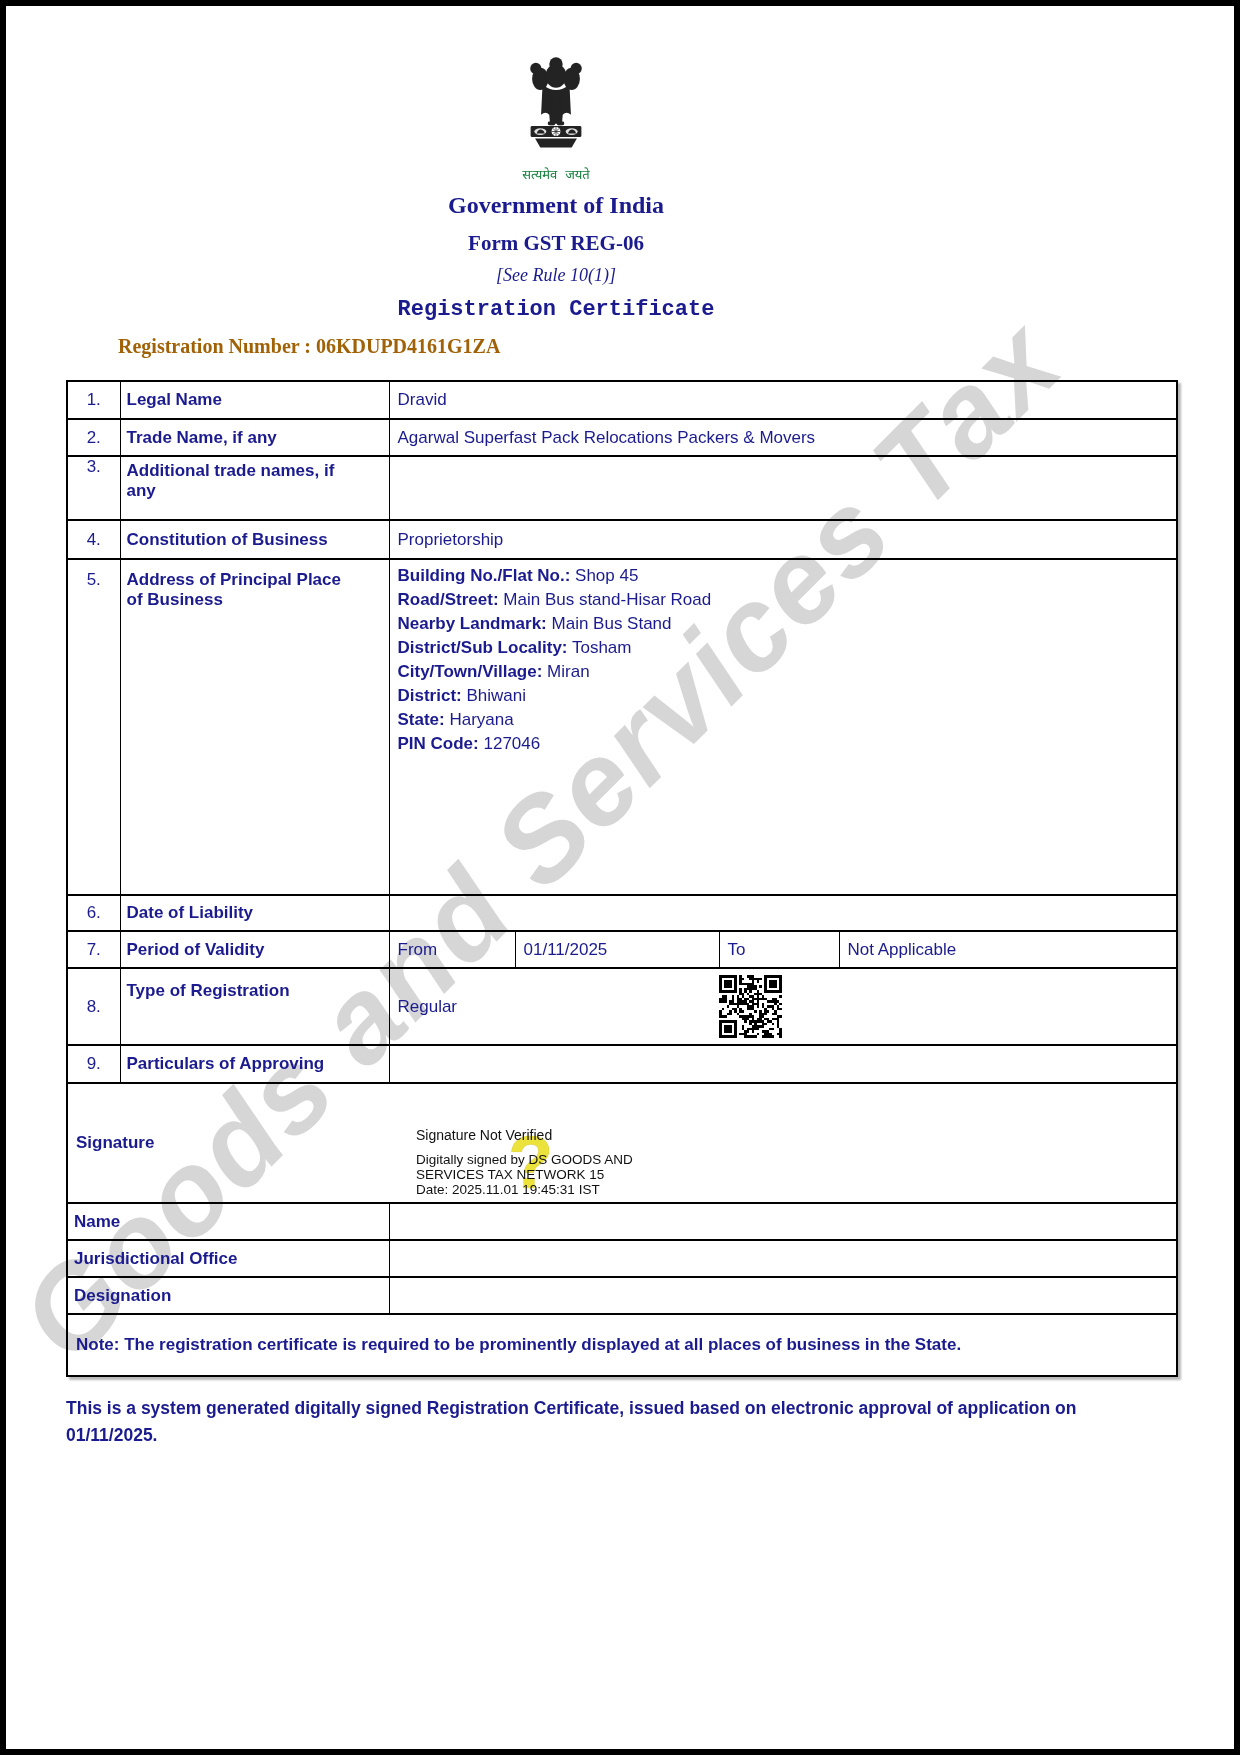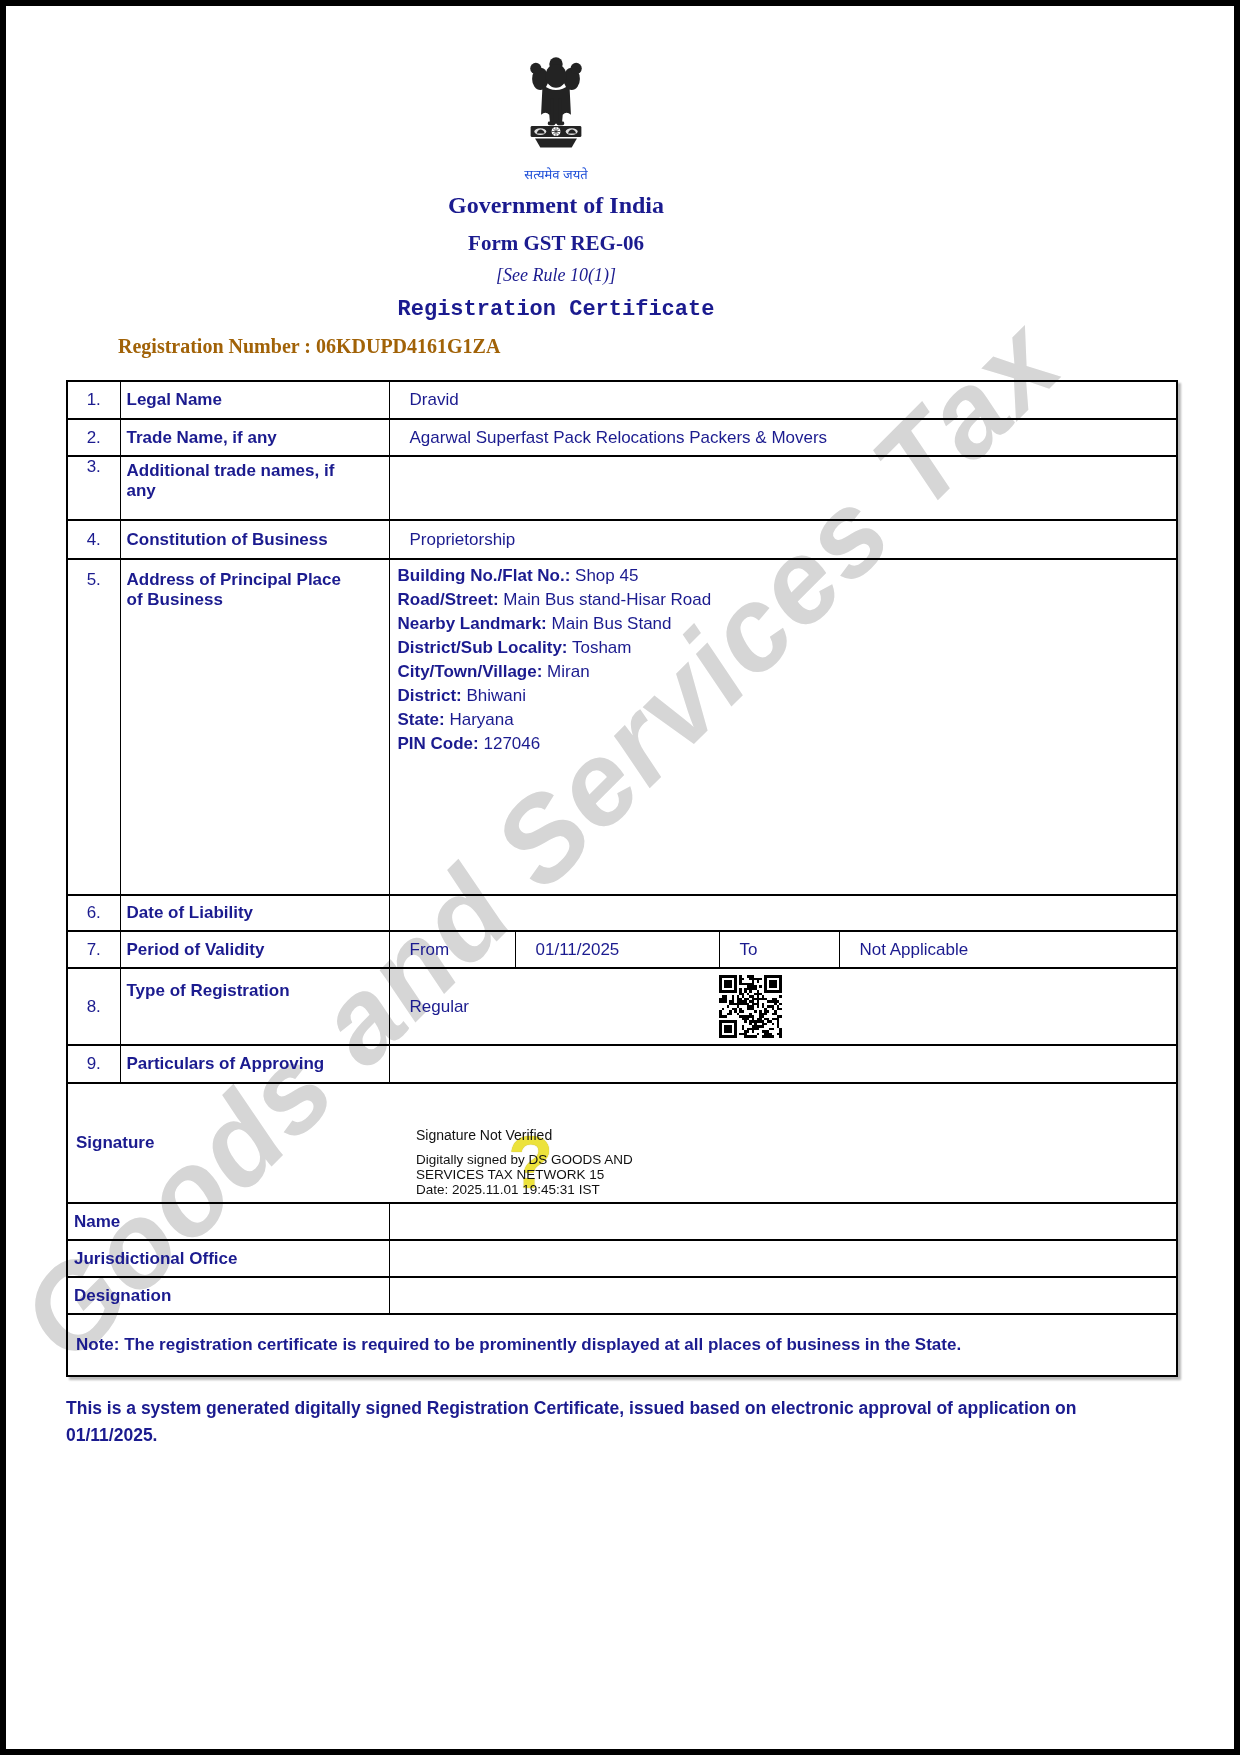--- a/index.html
+++ b/index.html
@@ -35,22 +35,22 @@
     position: relative; z-index: 1;
     margin: 46px 0 0 60px;
     width: 980px;
     text-align: center;
     color: #1b1b8f;
   }
   .emblem { width: 78px; height: 112px; margin: 0 auto; }
   .emblem svg { display: block; width: 100%; height: 100%; }
   .emblem-caption {
     margin-top: 1px;
-    font-family: Liberation Sans, sans-serif;
-    font-size: 13px; color: #1d4ed8;
+    font-family: Liberation Mono, monospace;
+    font-size: 13px; color: #15803d;
   }
   .gov-title   { margin-top: 9px;  font-family: "Liberation Serif", "DejaVu Serif", serif; font-weight: bold; font-size: 24px; }
   .form-title  { margin-top: 12px; font-family: "Liberation Serif", "DejaVu Serif", serif; font-weight: bold; font-size: 21px; }
   .rule-ref    { margin-top: 9px;  font-family: "Liberation Serif", "DejaVu Serif", serif; font-style: italic; font-size: 18px; }
   .cert-title  { margin-top: 11px; font-family: Liberation Mono, monospace; font-weight: bold; font-size: 22px; }
   .regnum {
     position: relative; z-index: 1;
     margin: 13px 0 0 112px;
     font-family: "Liberation Serif", "DejaVu Serif", serif;
     font-weight: bold; font-size: 20px; color: #a16207;
@@ -70,21 +70,21 @@
   }
   table.cert td {
     border: 1px solid #000;
     border-top-width: 2px;
     border-bottom-width: 2px;
     vertical-align: middle;
     background: transparent;
   }
   td.sn  { text-align: center; }
   td.lbl { font-weight: bold; padding: 4px 6px; }
-  td.val { padding: 4px 20px; }
+  td.val { padding: 4px 8px; }
   .narrow { display: inline-block; max-width: 235px; }
   tr.top td { vertical-align: top; }
 
   .r38  td { height: 38px; }
   .r37  td { height: 37px; }
   .r64  td { height: 64px; }
   .r39  td { height: 39px; }
   .r336 td { height: 336px; }
   .r36  td { height: 36px; }
   .r77  td { height: 77px; }

